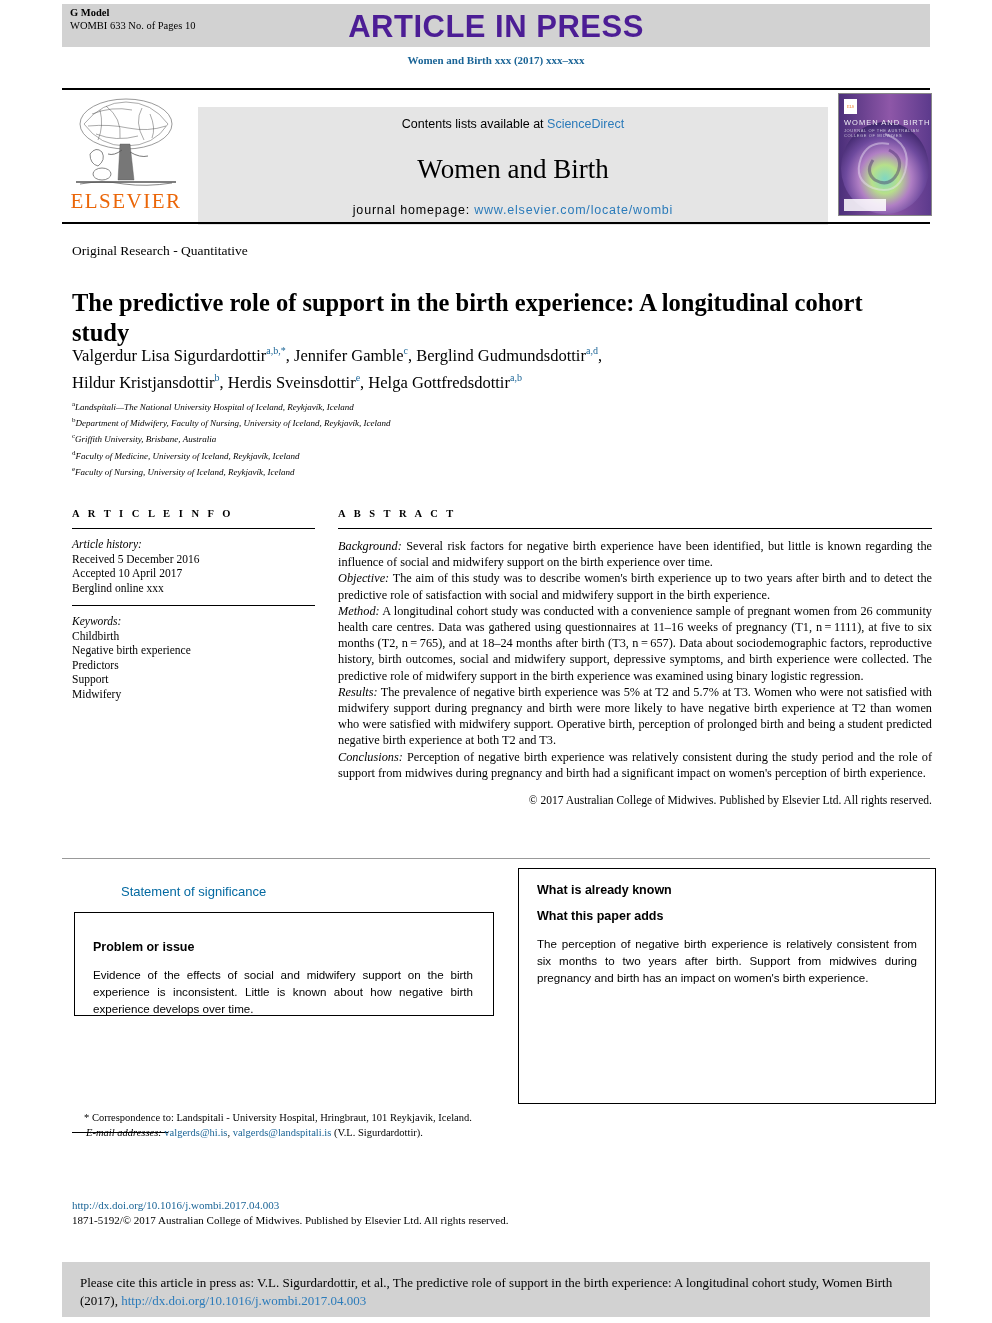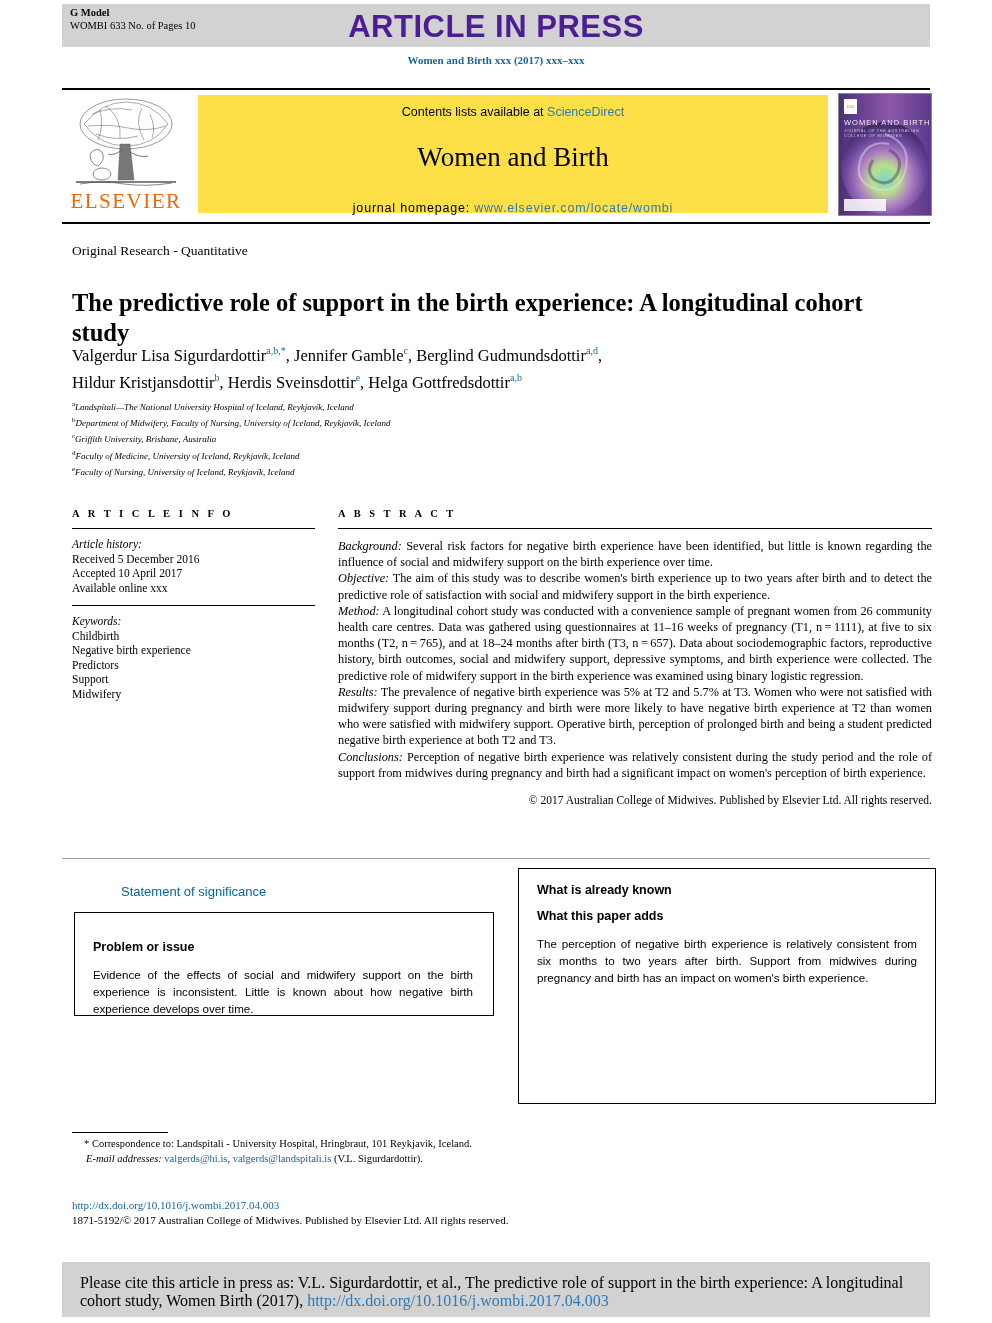--- a/index.html
+++ b/index.html
@@ -82,40 +82,40 @@
     left: 2px; bottom: 2px;
     width: 124px;
     text-align: center;
     font-family: "Liberation Serif", serif;
     font-size: 21px;
     letter-spacing: 1.5px;
     color: #eb6608;
   }
   .contents-box {
     position: absolute;
-    left: 136px; top: 5px;
+    left: 136px; top: 17px;
     width: 630px; height: 118px;
-    background: #fde047;
+    background: #e5e5e5;
     text-align: center;
   }
   .contents-line {
     margin-top: 10px;
     font-family: "Liberation Sans", sans-serif;
     font-size: 12.5px;
     color: #000;
   }
   .contents-line a { color: #2b7bba; text-decoration: none; }
   .journal-name {
     margin-top: 23px;
     font-family: "Liberation Serif", serif;
     font-size: 27px;
     color: #000;
   }
   .homepage-line {
-    margin-top: 28px;
+    margin-top: 18px;
     font-family: "Liberation Sans", sans-serif;
     font-size: 12.5px;
     letter-spacing: 0.8px;
     color: #000;
   }
   .homepage-line a { color: #2b7bba; text-decoration: none; letter-spacing: 0.8px;}
   .cover-thumb {
     position: absolute;
     left: 776px; top: 3px;
     width: 92px; height: 121px;
@@ -298,21 +298,21 @@
 
   
   .fn-rule {
     position: absolute;
     left: 72px; top: 1132px;
     width: 96px;
     border-top: 1px solid #000;
   }
   .footnotes {
     position: absolute;
-    left: 72px; top: 1137px;
+    left: 72px; top: 1111px;
     width: 500px;
     font-family: "Liberation Serif", serif;
     font-size: 10.5px;
     line-height: 14.5px;
     color: #000;
   }
   .footnotes .ind { padding-left: 14px; }
   .footnotes a { color: #1a6496; text-decoration: none; }
   .footnotes .ital { font-style: italic; }
   .doi-block {
@@ -329,21 +329,21 @@
   .cite-box {
     position: absolute;
     left: 62px; top: 1262px;
     width: 868px; height: 55px;
     background: #d2d2d2;
     box-sizing: border-box;
     padding: 12px 18px;
   }
   .cite-text {
     font-family: "Liberation Serif", serif;
-    font-size: 16px;
+    font-size: 13px;
     line-height: 18px;
     color: #000;
   }
   .cite-text a { color: #2b7bba; text-decoration: none; }
 </style>
 </head>
 <body>
 
 <div class="page">
 
@@ -442,21 +442,21 @@
     <div><sup>e</sup><span>Faculty of Nursing, University of Iceland, Reykjavík, Iceland</span></div>
   </div>
 
   <div class="info-col">
     <div class="col-head">A R T I C L E  I N F O</div>
     <div class="col-rule"></div>
     <div class="info-block">
       <div class="ital">Article history:</div>
       <div>Received 5 December 2016</div>
       <div>Accepted 10 April 2017</div>
-      <div>Available online xxx</div>
+      <div>Berglind online xxx</div>
     </div>
     <div class="info-rule"></div>
     <div class="info-block">
       <div class="ital">Keywords:</div>
       <div>Childbirth</div>
       <div>Negative birth experience</div>
       <div>Predictors</div>
       <div>Support</div>
       <div>Midwifery</div>
     </div>

